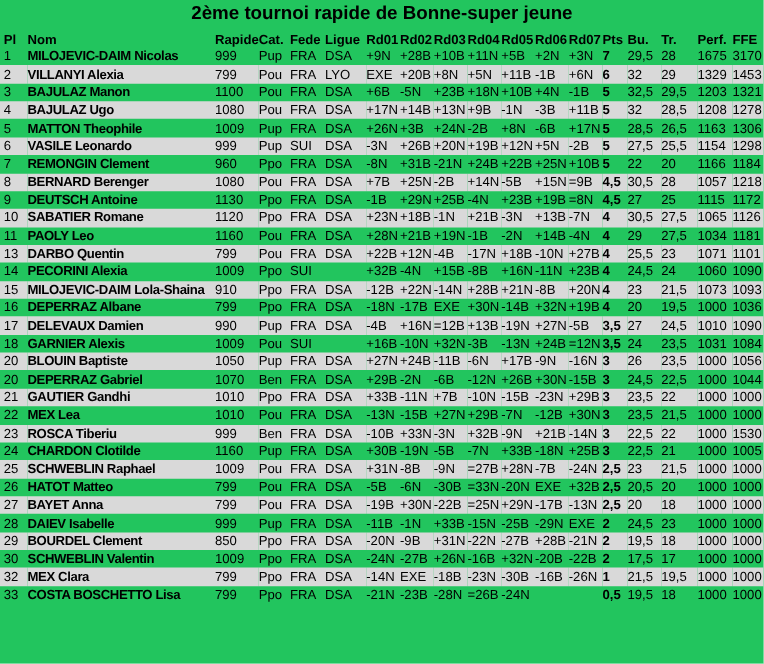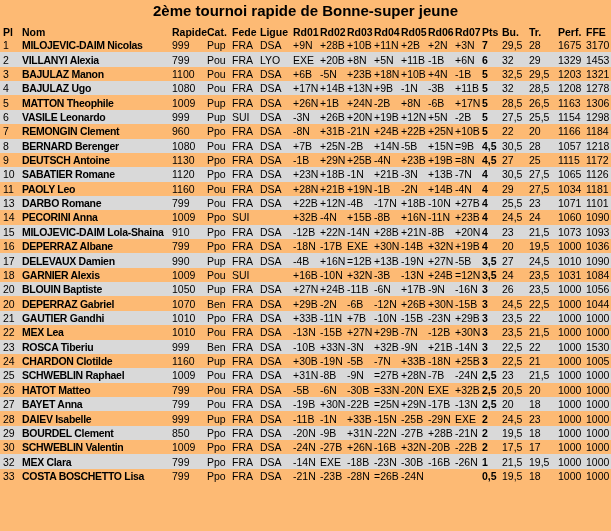--- a/index.html
+++ b/index.html
@@ -6,21 +6,21 @@
     margin: 0;
     padding: 0;
     background: #ffffff;
     color: #000000;
     font-family: "Liberation Sans", sans-serif;
   }
   #page {
     width: 611px;
     height: 531px;
     overflow: hidden;
-    background: #fdba74;
+    background: #22c55e;
   }
   .titles {
     text-align: center;
     padding-top: 2px;
   }
   .title-line {
     font-size: 15px;
     font-weight: bold;
     line-height: 18px;
     margin: 0;
@@ -115,21 +115,21 @@
           <td class="col-pl">1</td>
           <td class="col-nom">MILOJEVIC-DAIM Nicolas</td>
           <td class="col-rapide">999</td>
           <td class="col-cat">Pup</td>
           <td class="col-fede">FRA</td>
           <td class="col-ligue">DSA</td>
           <td class="col-rd01">+9N</td>
           <td class="col-rd02">+28B</td>
           <td class="col-rd03">+10B</td>
           <td class="col-rd04">+11N</td>
-          <td class="col-rd05">+2B</td>
+          <td class="col-rd05">+5B</td>
           <td class="col-rd06">+2N</td>
           <td class="col-rd07">+3N</td>
           <td class="col-pts">7</td>
           <td class="col-bu">29,5</td>
           <td class="col-tr">28</td>
           <td class="col-perf">1675</td>
           <td class="col-ffe">3170</td>
         </tr>
         <tr>
           <td class="col-pl">2</td>
@@ -192,21 +192,21 @@
           <td class="col-ffe">1278</td>
         </tr>
         <tr>
           <td class="col-pl">5</td>
           <td class="col-nom">MATTON Theophile</td>
           <td class="col-rapide">1009</td>
           <td class="col-cat">Pup</td>
           <td class="col-fede">FRA</td>
           <td class="col-ligue">DSA</td>
           <td class="col-rd01">+26N</td>
-          <td class="col-rd02">+1B</td>
+          <td class="col-rd02">+3B</td>
           <td class="col-rd03">+24N</td>
           <td class="col-rd04">-2B</td>
           <td class="col-rd05">+8N</td>
           <td class="col-rd06">-6B</td>
           <td class="col-rd07">+17N</td>
           <td class="col-pts">5</td>
           <td class="col-bu">28,5</td>
           <td class="col-tr">26,5</td>
           <td class="col-perf">1163</td>
           <td class="col-ffe">1306</td>
@@ -326,41 +326,41 @@
           <td class="col-rd06">+14B</td>
           <td class="col-rd07">-4N</td>
           <td class="col-pts">4</td>
           <td class="col-bu">29</td>
           <td class="col-tr">27,5</td>
           <td class="col-perf">1034</td>
           <td class="col-ffe">1181</td>
         </tr>
         <tr>
           <td class="col-pl">13</td>
-          <td class="col-nom">DARBO Romane</td>
+          <td class="col-nom">DARBO Quentin</td>
           <td class="col-rapide">799</td>
           <td class="col-cat">Pou</td>
           <td class="col-fede">FRA</td>
           <td class="col-ligue">DSA</td>
           <td class="col-rd01">+22B</td>
           <td class="col-rd02">+12N</td>
           <td class="col-rd03">-4B</td>
           <td class="col-rd04">-17N</td>
           <td class="col-rd05">+18B</td>
           <td class="col-rd06">-10N</td>
           <td class="col-rd07">+27B</td>
           <td class="col-pts">4</td>
           <td class="col-bu">25,5</td>
           <td class="col-tr">23</td>
           <td class="col-perf">1071</td>
           <td class="col-ffe">1101</td>
         </tr>
         <tr>
           <td class="col-pl">14</td>
-          <td class="col-nom">PECORINI Anna</td>
+          <td class="col-nom">PECORINI Alexia</td>
           <td class="col-rapide">1009</td>
           <td class="col-cat">Ppo</td>
           <td class="col-fede">SUI</td>
           <td class="col-ligue"></td>
           <td class="col-rd01">+32B</td>
           <td class="col-rd02">-4N</td>
           <td class="col-rd03">+15B</td>
           <td class="col-rd04">-8B</td>
           <td class="col-rd05">+16N</td>
           <td class="col-rd06">-11N</td>

